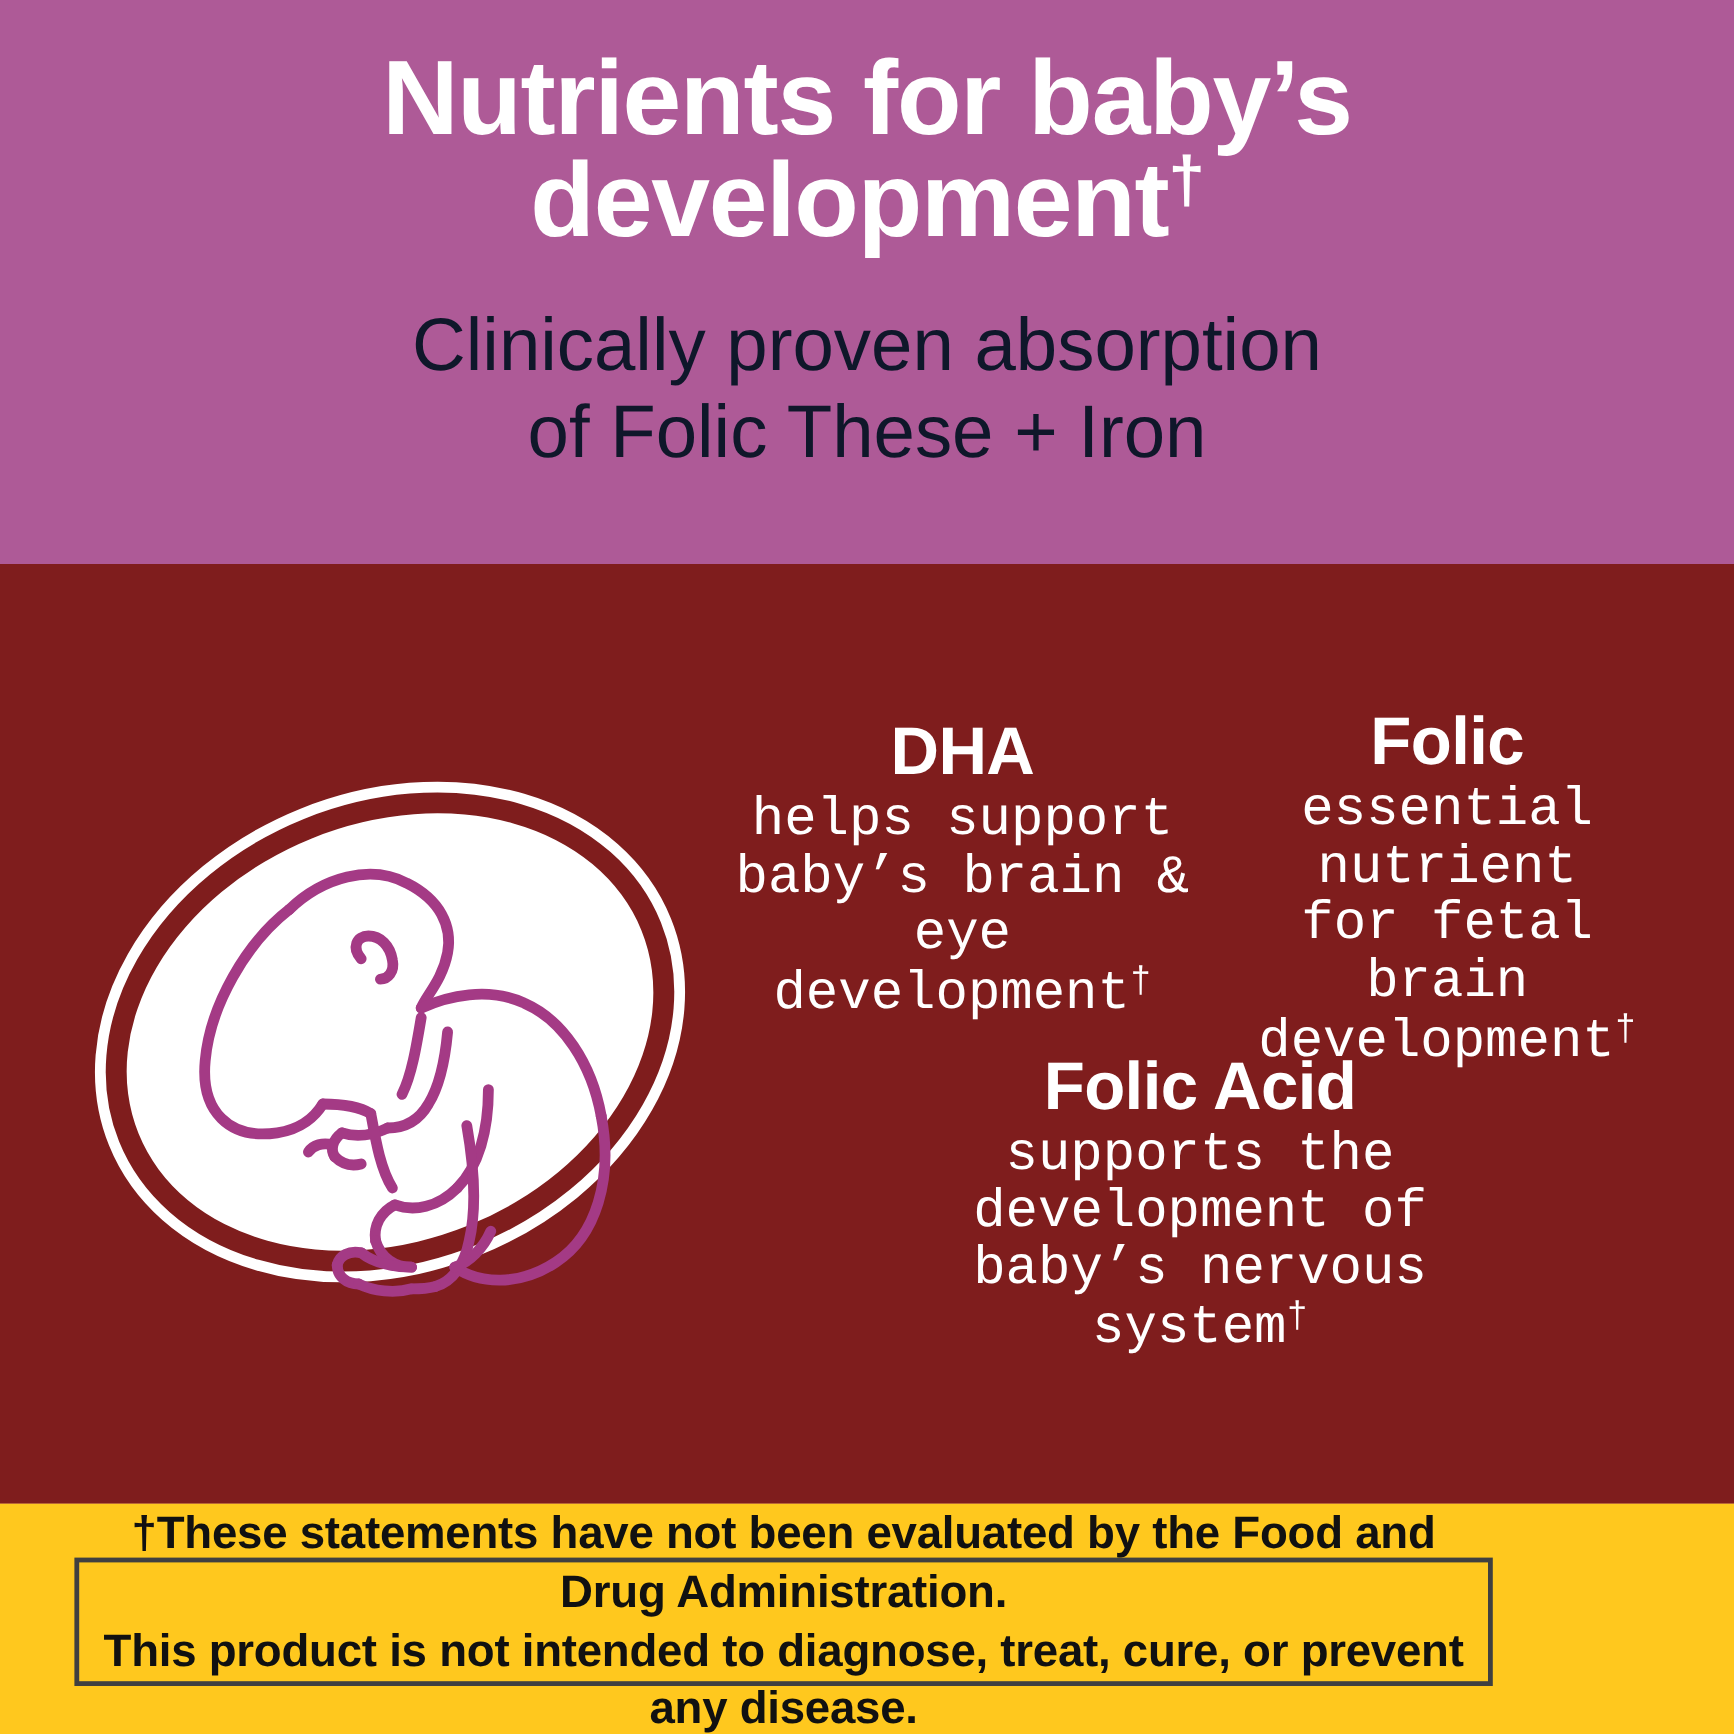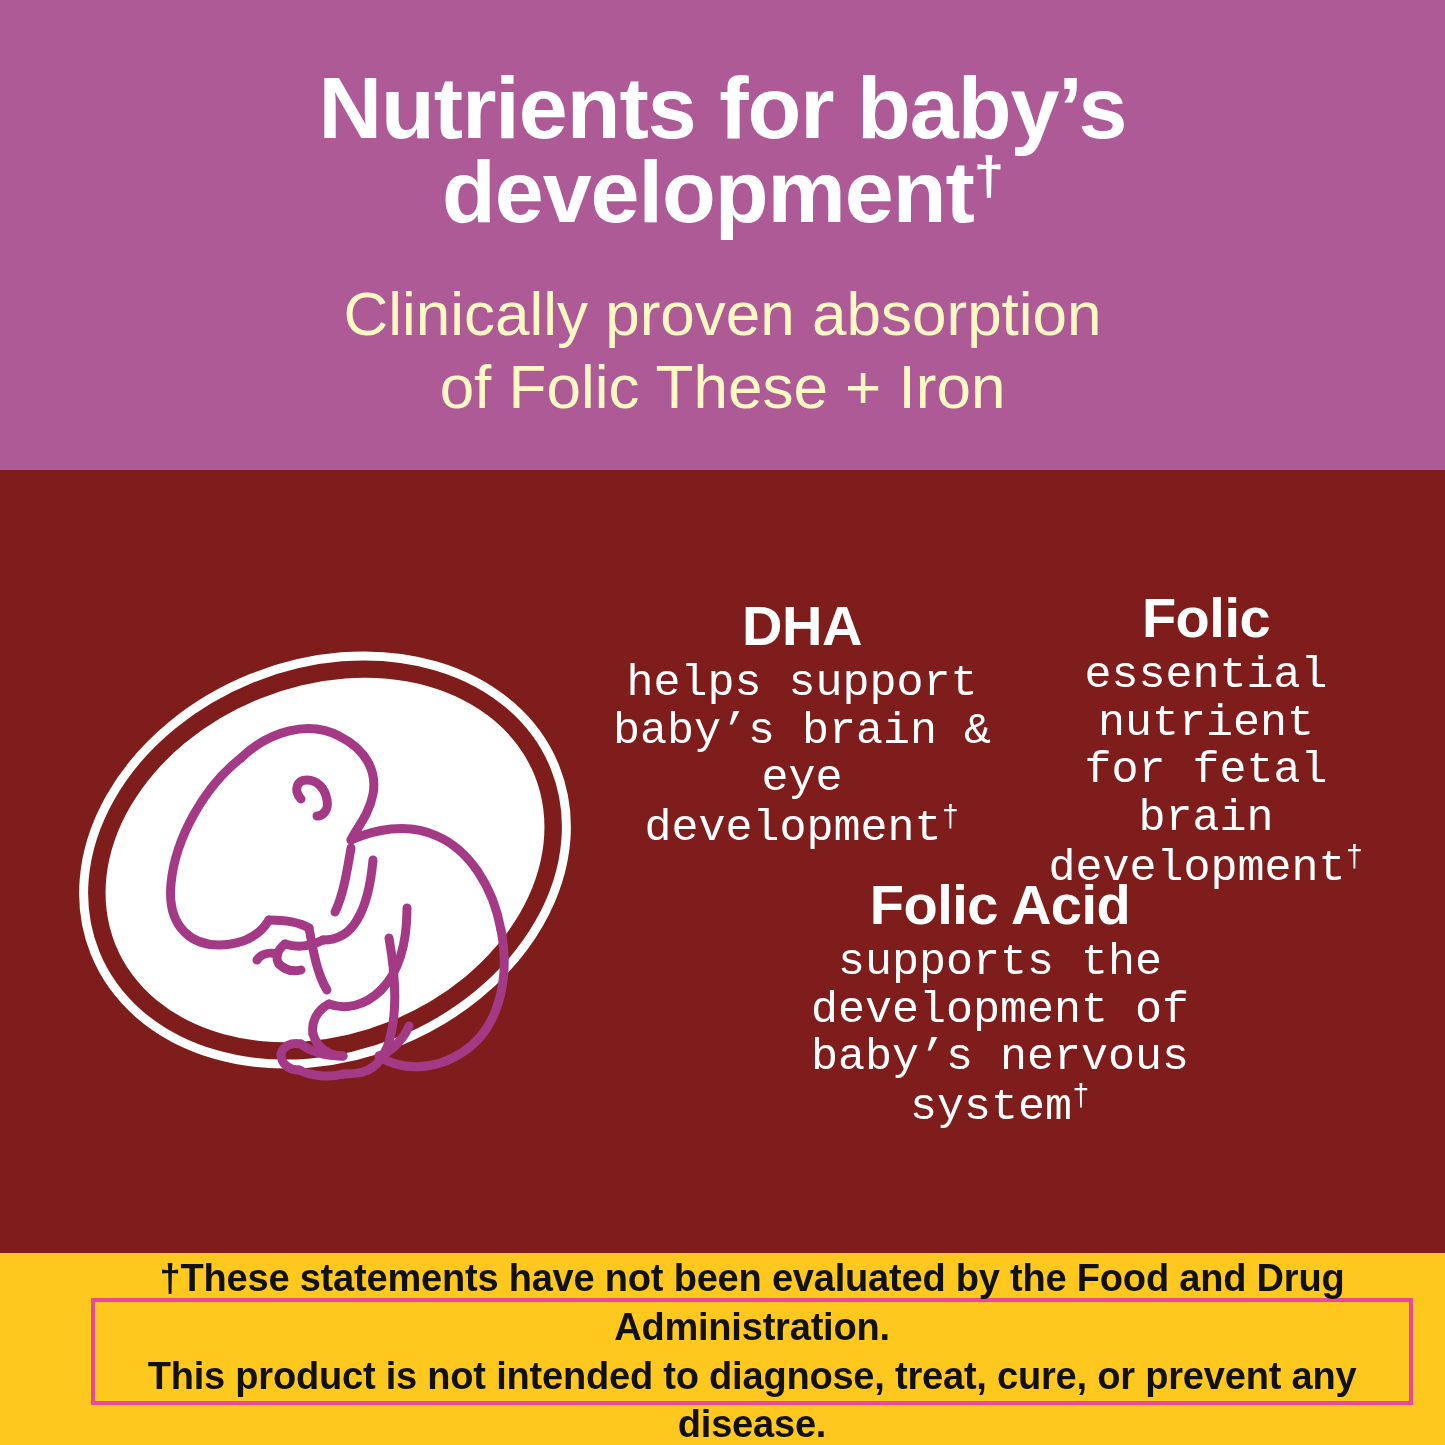--- a/index.html
+++ b/index.html
@@ -22,35 +22,35 @@
     left: 0;
     top: 0;
     width: 1445px;
     height: 470px;
     background: #ae5a97;
     display: flex;
     flex-direction: column;
     align-items: center;
     justify-content: flex-start;
     box-sizing: border-box;
-    padding-top: 66px;
+    padding-top: 40px;
   }
   .headline {
     color: #ffffff;
     font-weight: 700;
     font-size: 88px;
     line-height: 0.96;
     letter-spacing: -1px;
     text-align: center;
     width: 1040px;
     margin: 0;
     font-stretch: condensed;
   }
   .subhead {
-    color: #fef9c3;
+    color: #0f172a;
     font-weight: 400;
     font-size: 62px;
     line-height: 1.18;
     text-align: center;
     width: 1080px;
     margin: 0;
     margin-top: 42px;
   }
   .dagger { font-size: 0.62em; vertical-align: 0.52em; font-weight: 700; }
   .dagger-sm { font-size: 0.66em; vertical-align: 0.46em; }
@@ -105,25 +105,25 @@
   .footer-band {
     position: absolute;
     left: 0;
     top: 1253px;
     width: 1445px;
     height: 192px;
     background: #ffc81e;
   }
   .disclaimer-box {
     position: absolute;
-    left: 91px;
+    left: 62px;
     top: 45px;
-    width: 1322px;
+    width: 1182px;
     height: 107px;
-    border: 4px solid #ec4899;
+    border: 4px solid #404040;
     box-sizing: border-box;
     display: flex;
     align-items: center;
     justify-content: center;
   }
   .disclaimer-text {
     color: #111111;
     font-weight: 700;
     font-size: 38px;
     line-height: 1.28;

